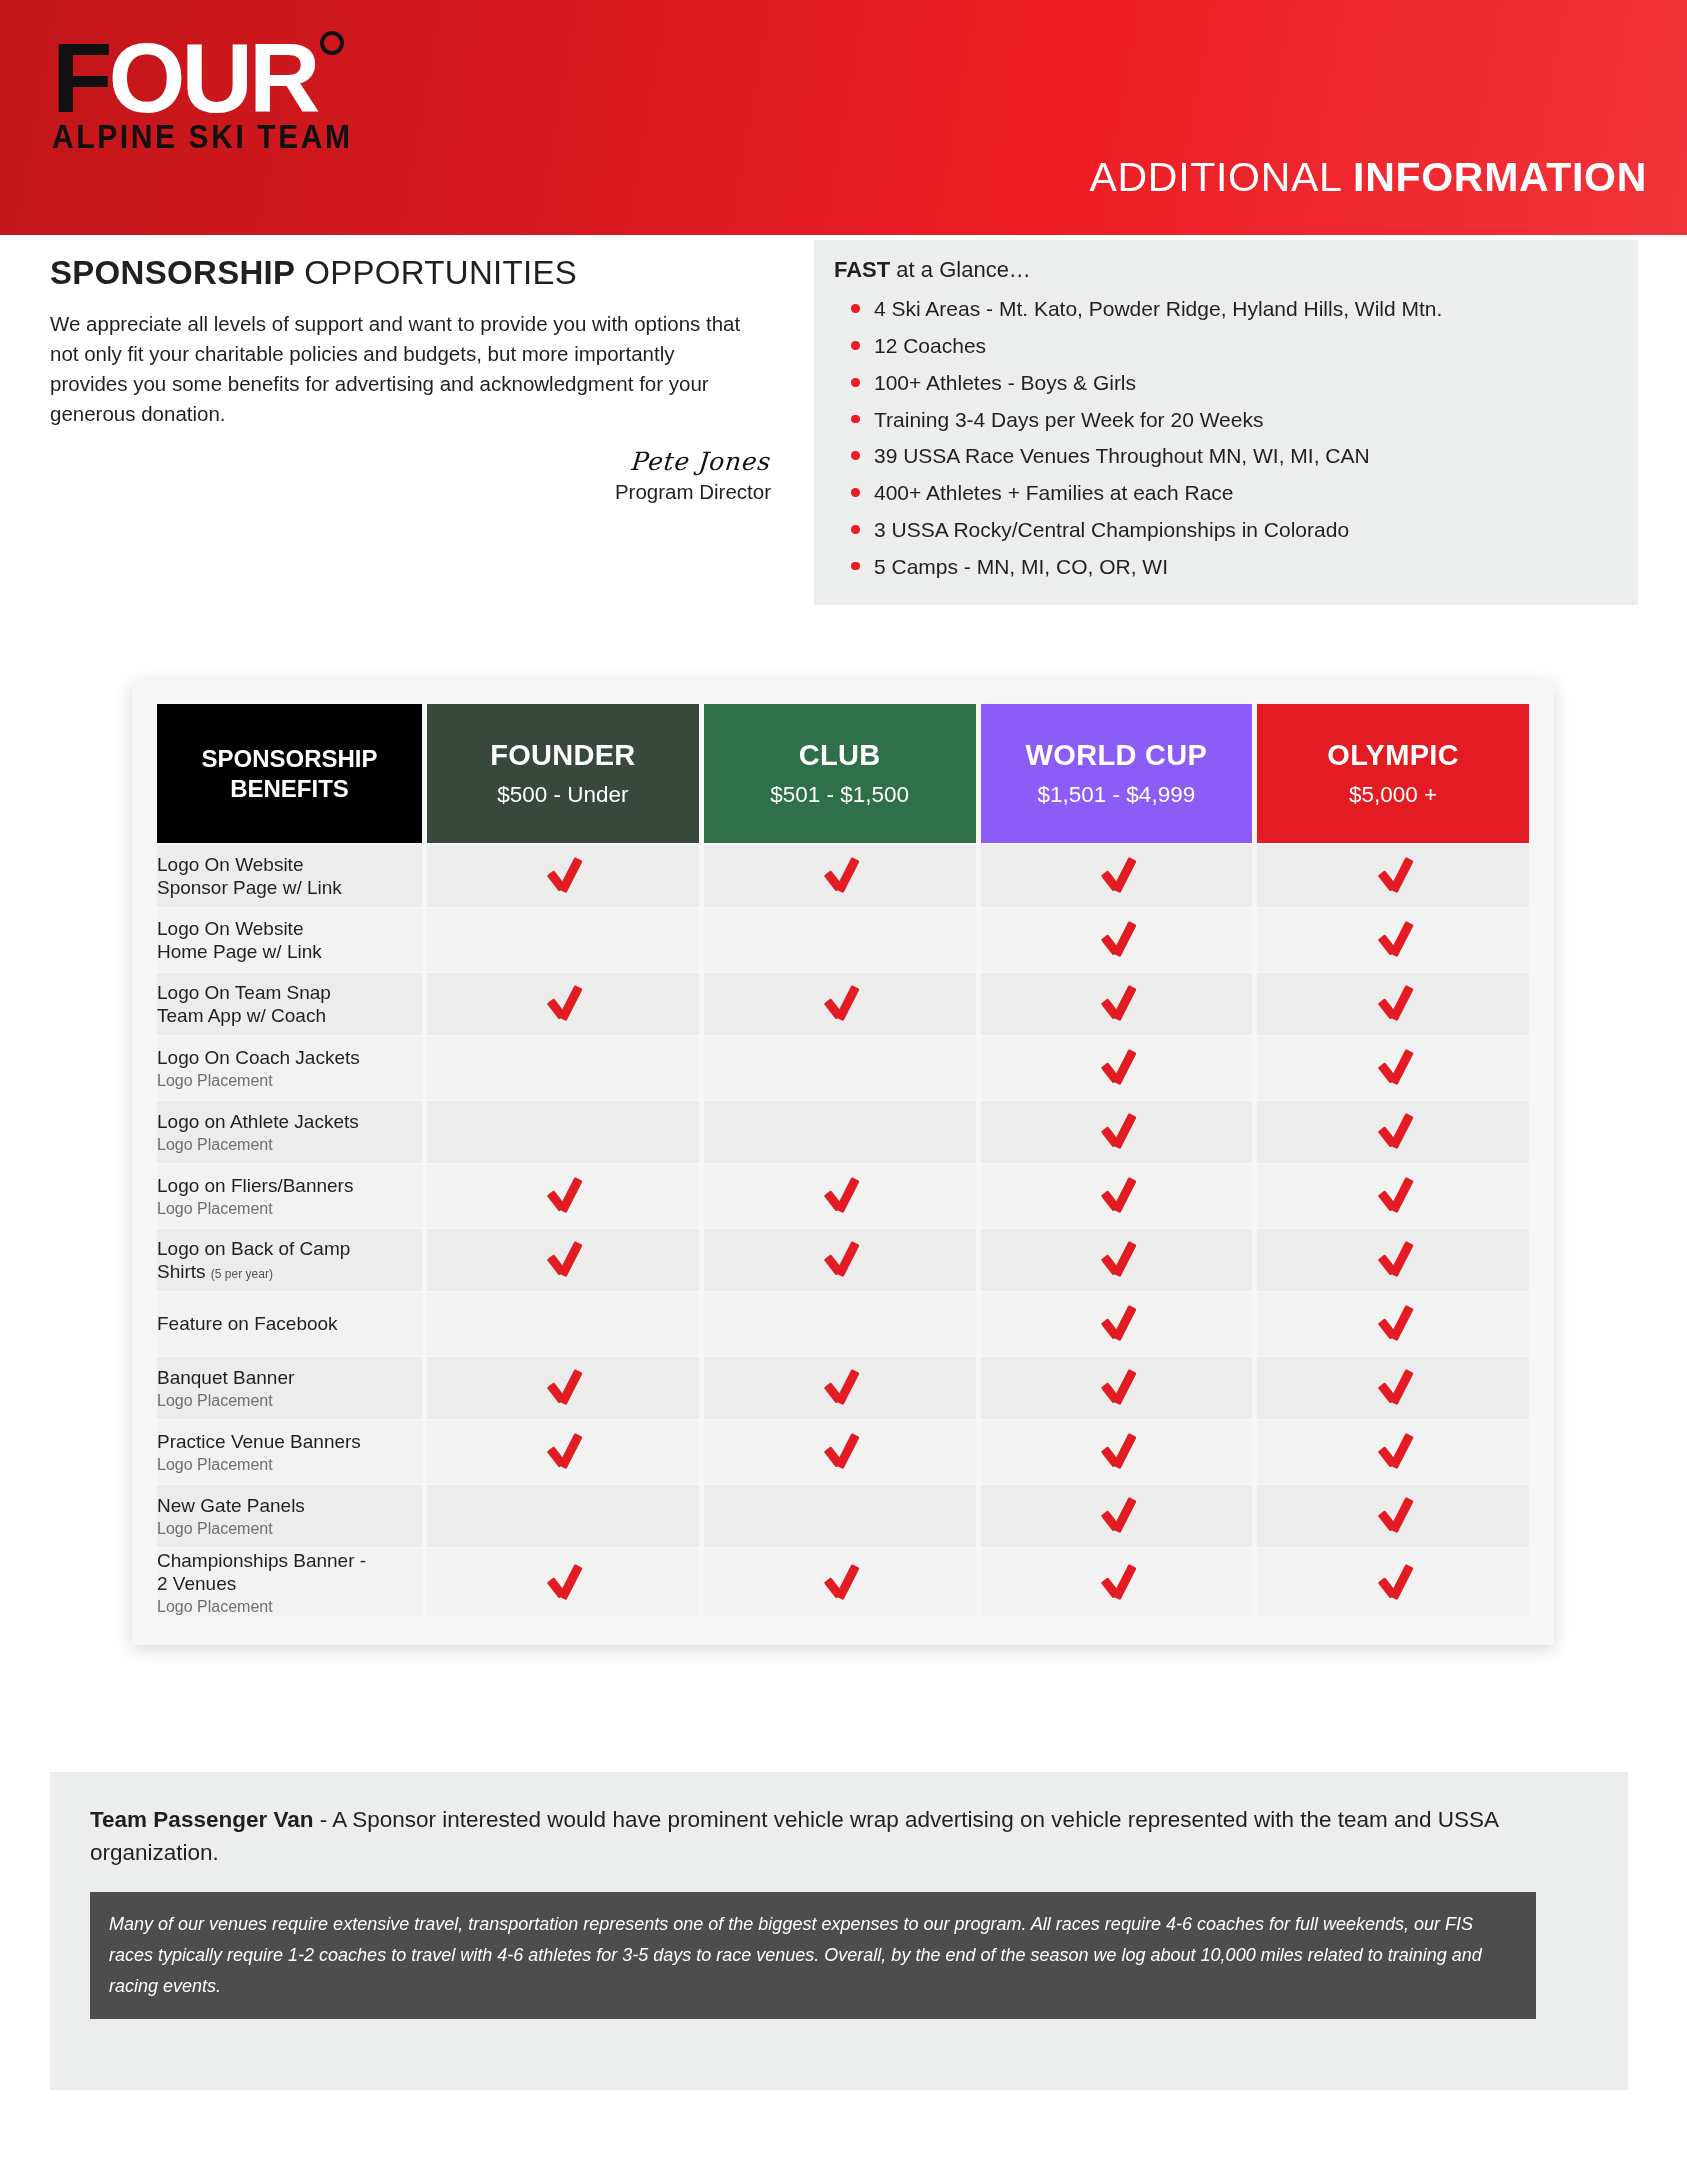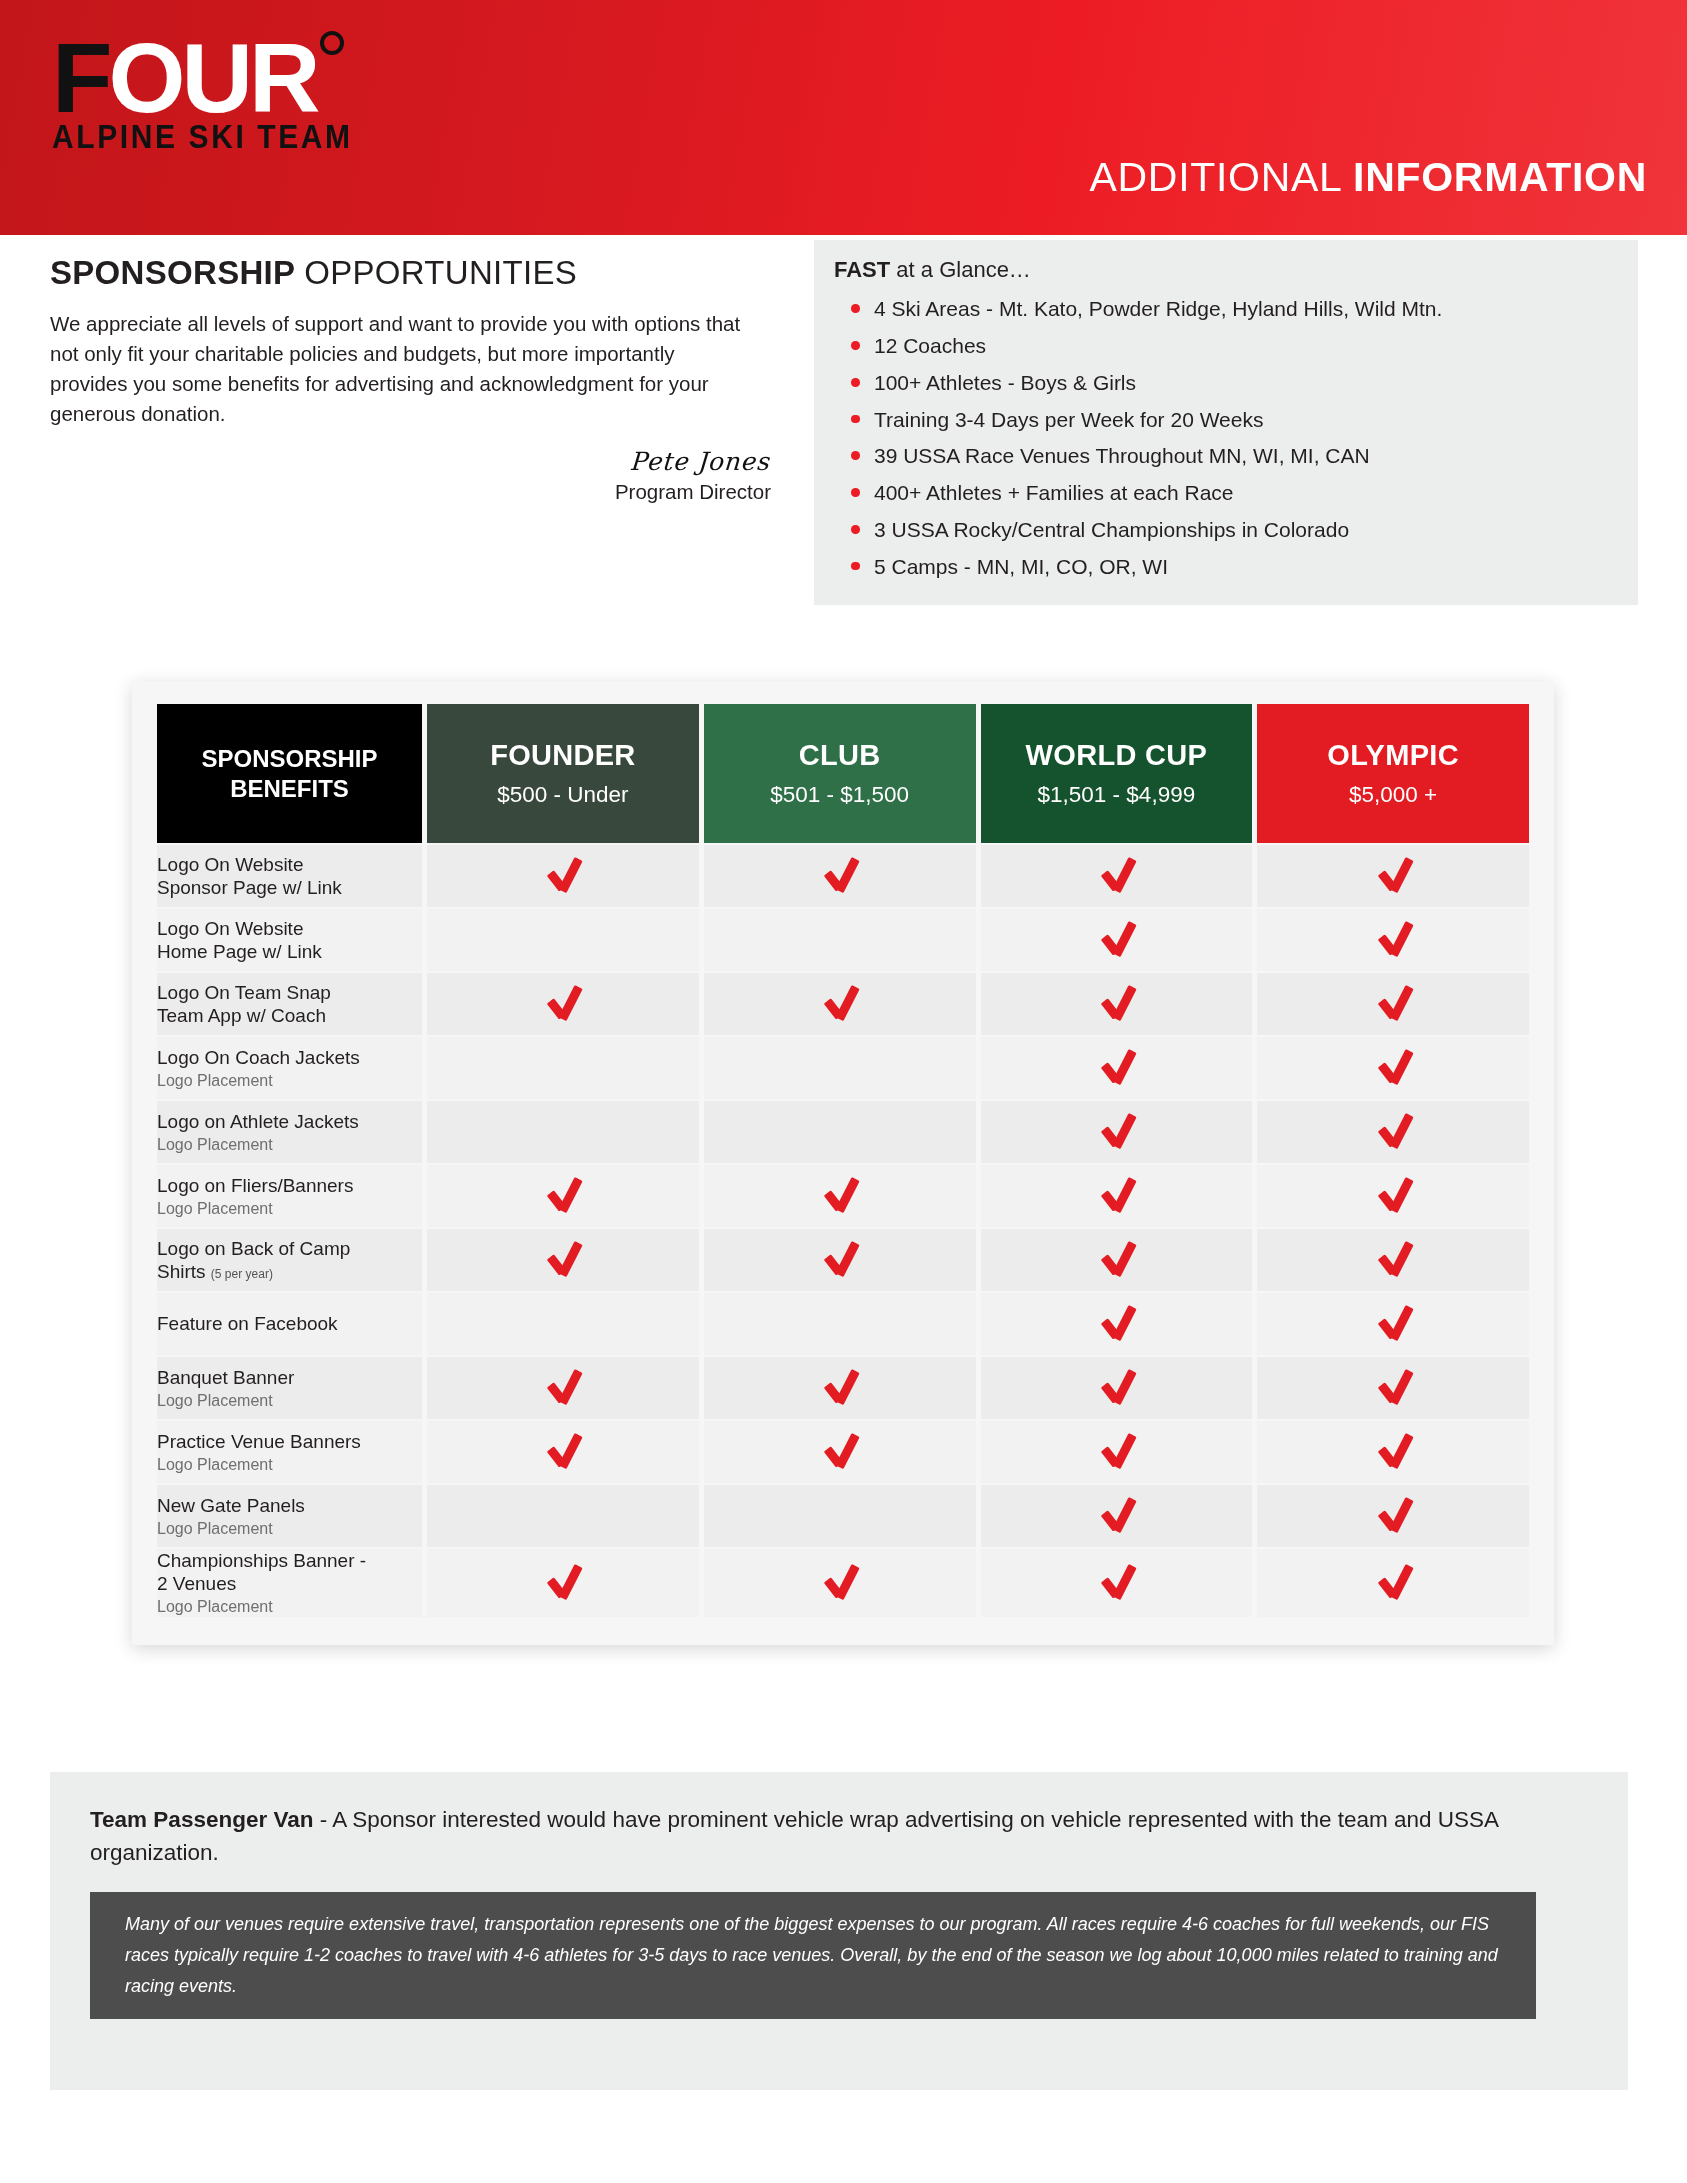--- a/index.html
+++ b/index.html
@@ -268,21 +268,21 @@
     line-height: 1.45;
     margin: 0 0 22.5px 0;
   }
   .excl-head .bold { font-weight: bold; }
   .excl-note {
     background: #4d4d4d;
     color: #ffffff;
     font-style: italic;
     font-size: 18px;
     line-height: 1.72;
-    padding: 17px 35px;
+    padding: 17px 19px;
     box-sizing: border-box;
     width: 1446px;
   }
 </style>
 </head>
 <body>
 
 <div class="header">
   <div class="logo-block">
     <div class="logo-four"><span>F</span><span class="wht">OUR</span><span class="logo-deg"></span></div>
@@ -332,21 +332,21 @@
           <div>BENEFITS</div>
         </th>
         <th class="hd" id="th0" style="background: rgb(57, 72, 61);">
           <span class="tier">FOUNDER</span>
           <span class="price">$500 - Under</span>
         </th>
         <th class="hd" id="th1" style="background: rgb(47, 112, 72);">
           <span class="tier">CLUB</span>
           <span class="price">$501 - $1,500</span>
         </th>
-        <th class="hd" id="th2" style="background: #14532d; text-align: center;">
+        <th class="hd" id="th2" style="background: #8b5cf6; text-align: center;">
           <span class="tier">WORLD CUP</span>
           <span class="price">$1,501 - $4,999</span>
         </th>
         <th class="hd" id="th3" style="background: rgb(227, 27, 35);">
           <span class="tier">OLYMPIC</span>
           <span class="price">$5,000 +</span>
         </th>
       </tr>
     </thead>
     <tbody id="benefit-rows">

